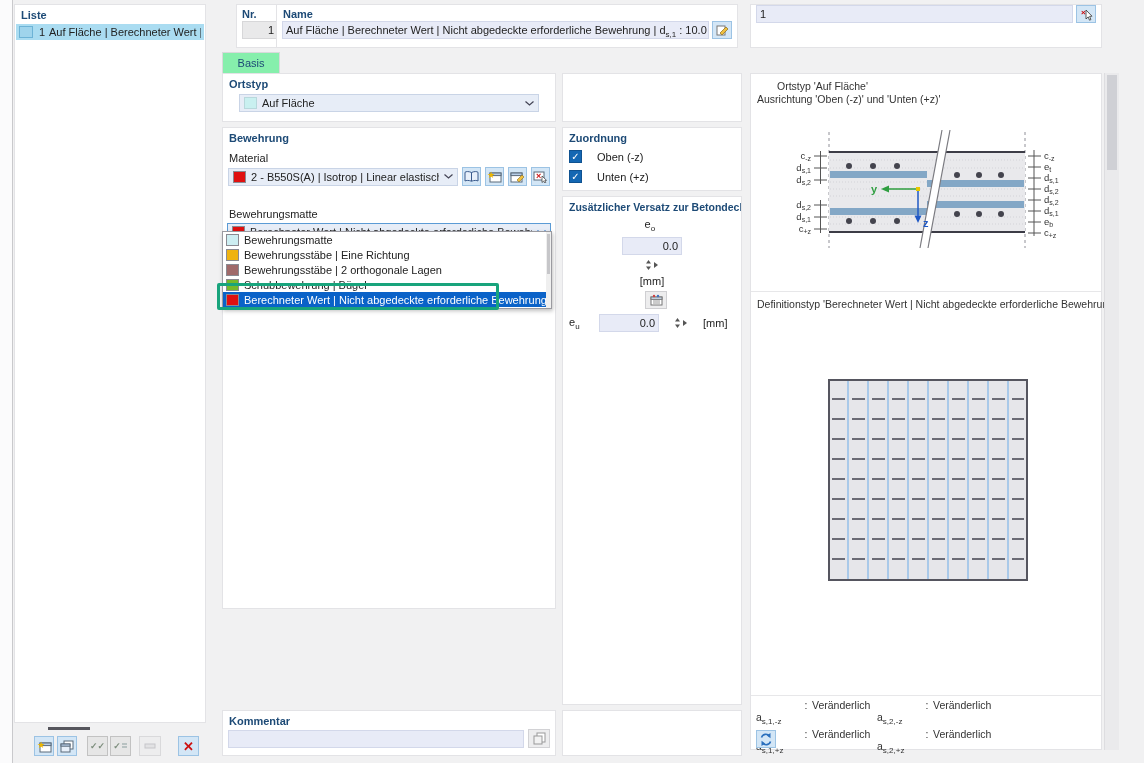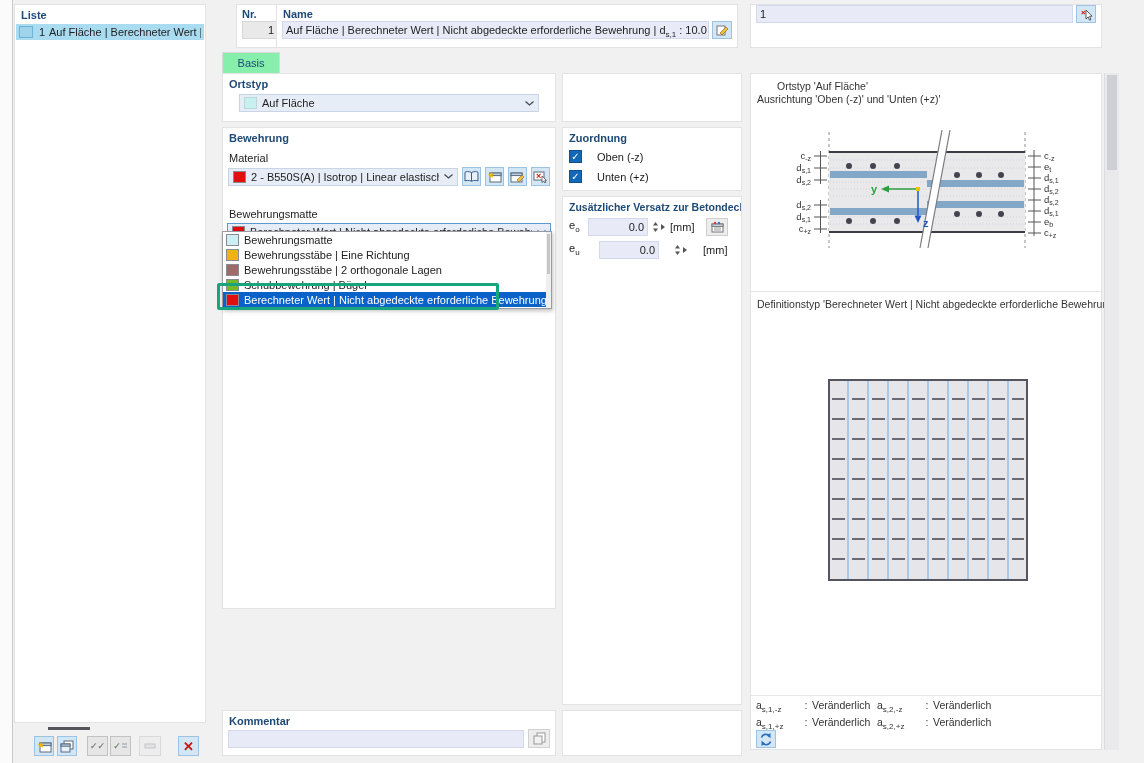--- a/index.html
+++ b/index.html
@@ -23,21 +23,21 @@
         justify-content:center;box-sizing:border-box;}
   .opt{height:15px;display:flex;align-items:center;gap:5px;padding:0 3px;white-space:nowrap;}
   .opt.sel{background:#0a62c8;color:#fff;}
   .cbrow{display:flex;align-items:center;padding:4px 6px 3px;}
   .cb{width:13px;height:13px;background:#1467b3;border:1px solid #0f5291;color:#fff;
       font-size:10px;line-height:12px;text-align:center;flex:none;box-sizing:border-box;}
   .cblabel{margin-left:15px;}
   .infotext{position:absolute;font-size:10.5px;color:#333;white-space:nowrap;}
   .divline{position:absolute;left:0;right:0;height:1px;background:#e7e7e9;}
   .as-item{display:flex;font-size:10.5px;color:#333;width:121px;}
-  .as-sym{width:44px;}
+  .as-sym{width:44px;margin-top:12px;}
   .as-colon{width:12px;text-align:center;}
   .spinner{display:flex;align-items:center;gap:1px;flex:none;}
 </style>
 </head>
 <body>
 
 <div id="root">
 
   <div style="position:absolute;left:0;top:0;width:12px;height:763px;background:#fbfbfc;border-right:1px solid #c9c9cc;"></div>
 
@@ -237,21 +237,21 @@
       <span class="cblabel">Oben (-z)</span>
     </div>
     <div class="cbrow">
       <span class="cb"><span>✓</span></span>
       <span class="cblabel">Unten (+z)</span>
     </div>
   </div>
 
   <div class="panel" style="left:562px;top:196px;width:180px;height:509px;">
     <div class="ptitle" style="font-size:10.5px;">Zusätzlicher Versatz zur Betondeckung</div>
-    <div style="display:flex;align-items:center;padding:3px 6px 2px;gap:4px;">
+    <div style="display:flex;align-items:center;padding:3px 6px 2px;gap:4px;flex-direction:column;">
       <span style="width:15px;flex:none;"><span>e</span><sub>o</sub></span>
       <input class="inputbox" style="width: 52px; text-align: right; border: 1px solid rgb(211, 216, 234); flex: 0 0 auto;" value="0.0">
       <span class="spinner">
         <svg width="7" height="12">
           <polygon points="3.5,1 6,4.4 1,4.4" fill="#555"></polygon>
           <polygon points="1,7.6 6,7.6 3.5,11" fill="#555"></polygon>
         </svg>
         <svg width="6" height="8">
           <polygon points="1,1 5,4 1,7" fill="#555"></polygon>
         </svg>

